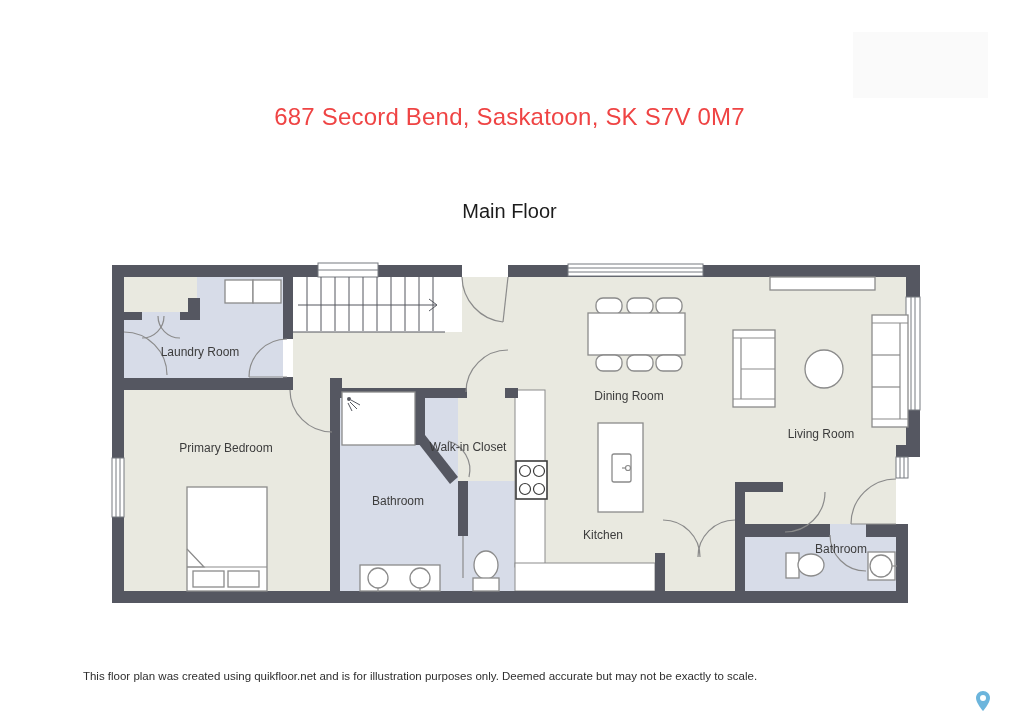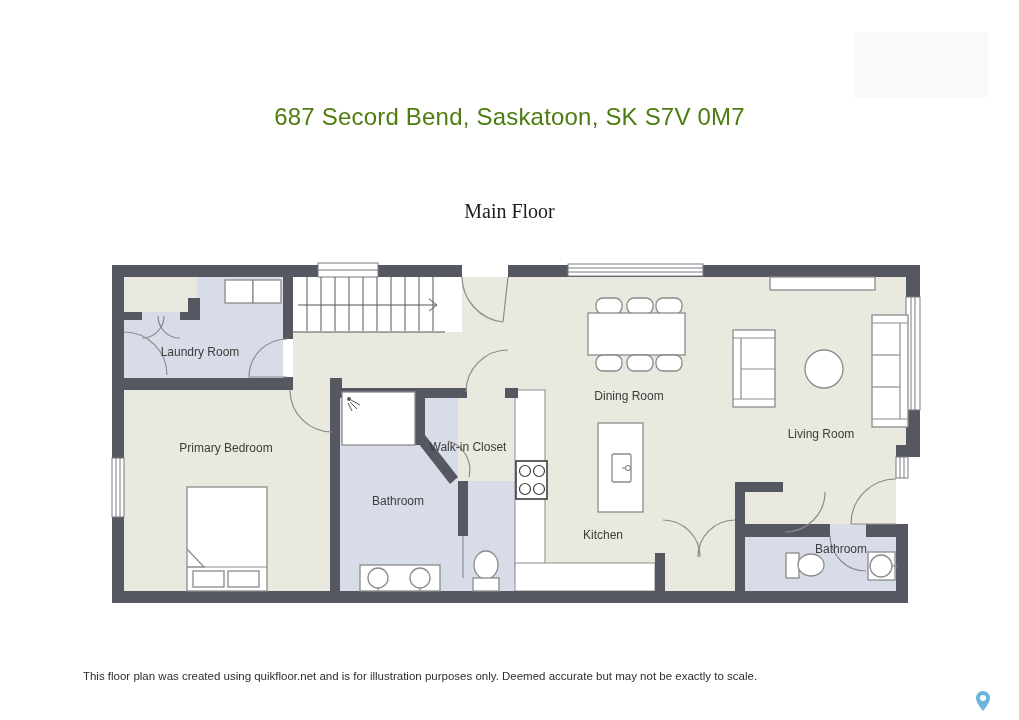--- a/index.html
+++ b/index.html
@@ -2,25 +2,25 @@
 <html><head>
 <meta charset="utf-8">
 <style>
   html,body{margin:0;padding:0;background:#ffffff;}
   #stage{
     position:relative;width:1019px;height:720px;background:#ffffff;overflow:hidden;
     font-family:"Liberation Sans", sans-serif;
   }
   .title{
     position:absolute;left:0;top:103px;width:1019px;text-align:center;
-    font-size:24px;color:#4d7c0f;letter-spacing:0.2px;
+    font-size:24px;color:#ef4444;letter-spacing:0.2px;
   }
   .subtitle{
     position:absolute;left:0;top:200px;width:1019px;text-align:center;
-    font-size:20px;color:#1c1c1c;font-family:Liberation Serif, serif;
+    font-size:20px;color:#1c1c1c;
   }
   .footer{
     position:absolute;left:0;top:670px;width:840px;text-align:center;
     font-size:11.5px;color:#2e2e2e;
   }
   .watermark{
     position:absolute;left:853px;top:32px;width:135px;height:66px;background:#fafafa;
   }
   .pin{position:absolute;left:975px;top:690px;width:16px;height:22px;}
   svg{position:absolute;left:0;top:0;}

